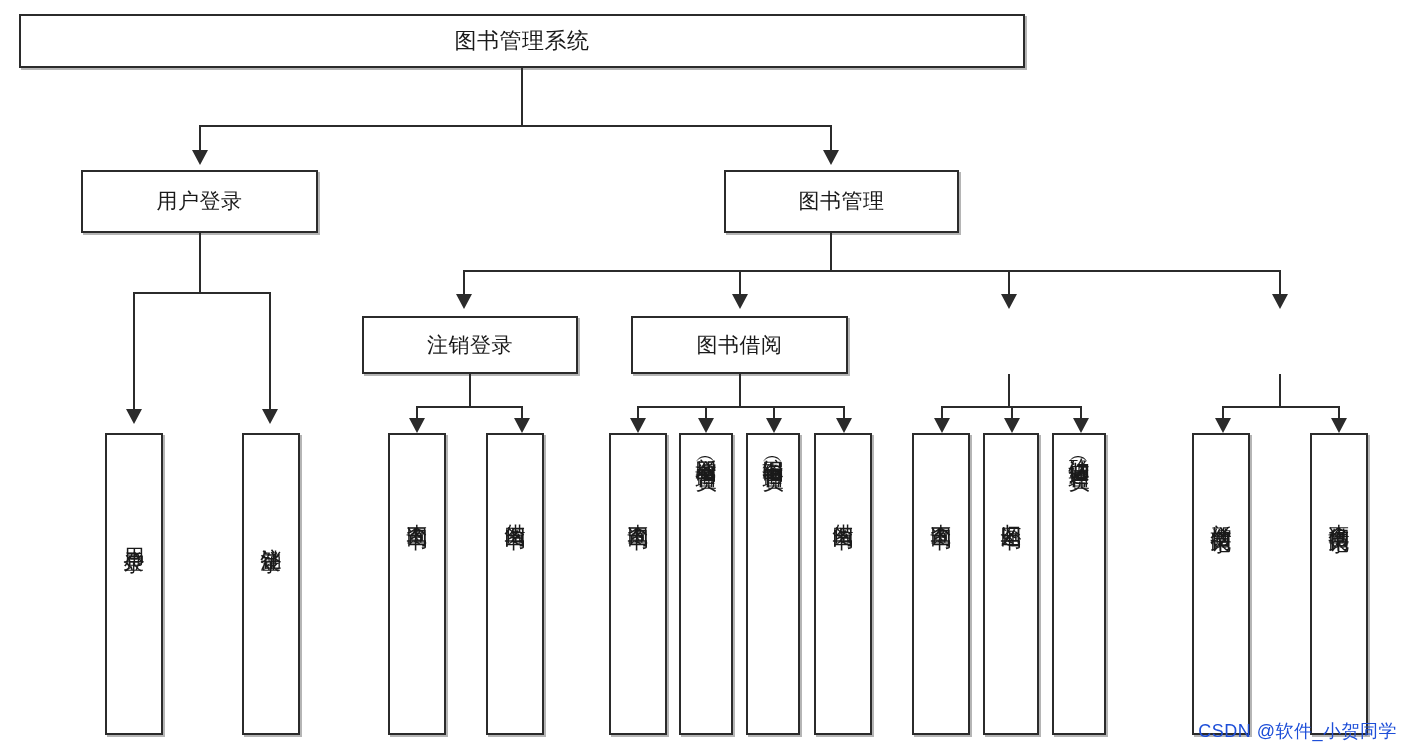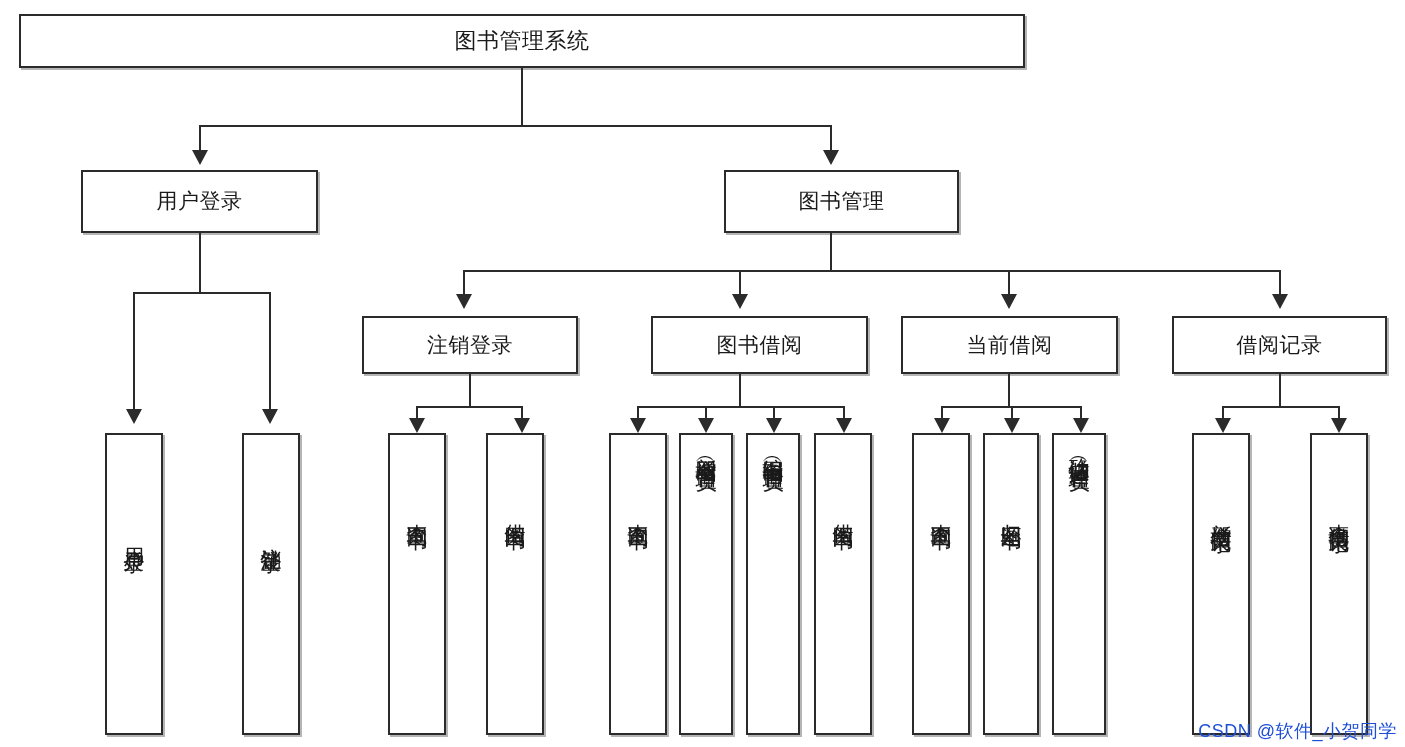--- a/index.html
+++ b/index.html
@@ -121,28 +121,22 @@
   <div class="vline" style="left:1008px; top:270px; height:25px;"></div>
   <div class="vline" style="left:1279px; top:270px; height:25px;"></div>
   <div class="arrow" style="left:456px; top:294px;"></div>
   <div class="arrow" style="left:732px; top:294px;"></div>
   <div class="arrow" style="left:1001px; top:294px;"></div>
   <div class="arrow" style="left:1272px; top:294px;"></div>
 
   <div class="node" style="left:362px; top:316px; width:216px; height:58px;">
     <span class="label">注销登录</span>
   </div>
-  <div class="node" style="left:631px; top:316px; width:217px; height:58px;margin-left:20px;">
+  <div class="node" style="left:631px; top:316px; width:217px; height:58px;">
     <span class="label">图书借阅</span>
-  </div>
-  <div class="node" style="left:901px; top:316px; width:217px; height:58px;">
-    <span class="label">当前借阅</span>
-  </div>
-  <div class="node" style="left:1172px; top:316px; width:215px; height:58px;">
-    <span class="label">借阅记录</span>
   </div>
 
   <div class="vline" style="left:469px; top:374px; height:34px;"></div>
   <div class="hline" style="left:416px; top:406px; width:106px;"></div>
   <div class="vline" style="left:416px; top:406px; height:14px;"></div>
   <div class="vline" style="left:521px; top:406px; height:14px;"></div>
   <div class="arrow" style="left:409px; top:418px;"></div>
   <div class="arrow" style="left:514px; top:418px;"></div>
 
   <div class="vline" style="left:739px; top:374px; height:34px;"></div>

